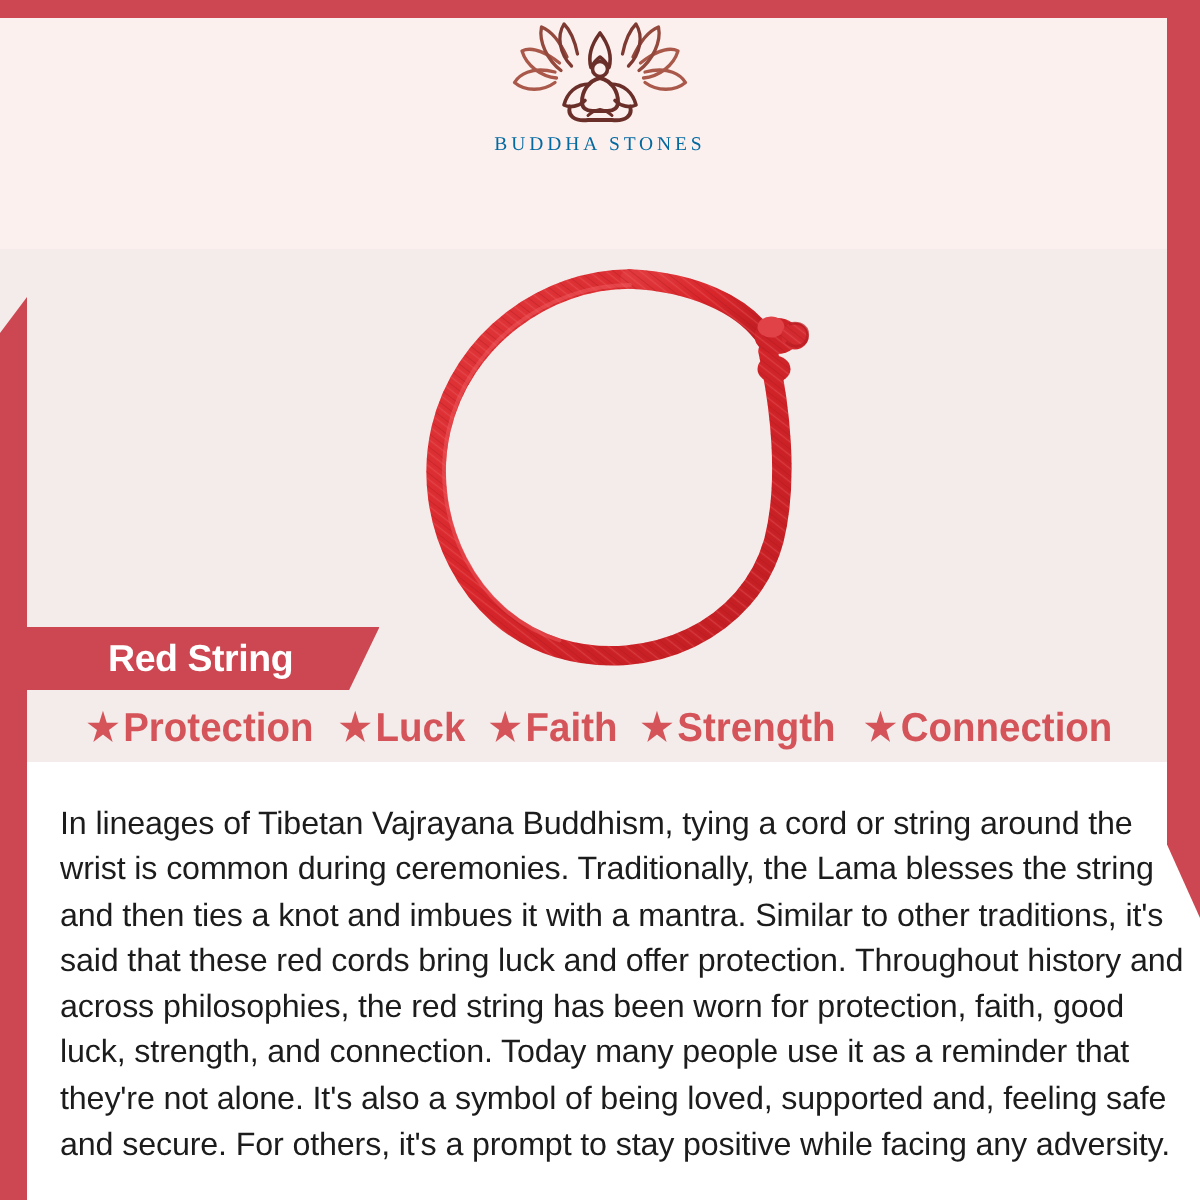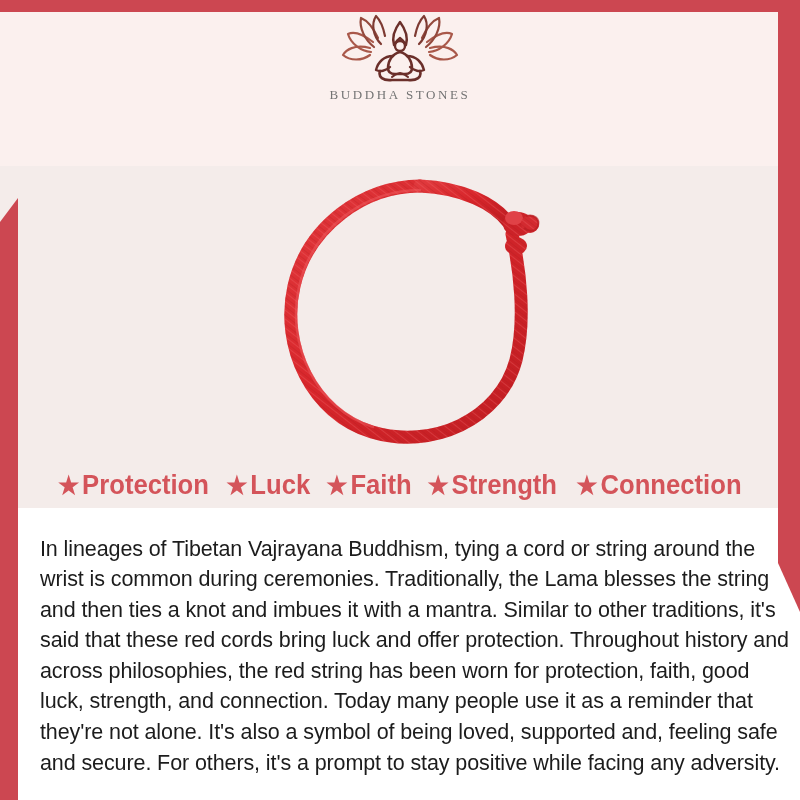--- a/index.html
+++ b/index.html
@@ -78,21 +78,21 @@
   .logo-mark {
     display: block;
     margin: 0 auto;
   }
   .logo-text {
     display: block;
     margin-top: 1px;
     font-family: "Liberation Serif", serif;
     font-size: 13px;
     letter-spacing: 2.6px;
-    color: #737373;
+    color: #0369a1;
     font-weight: 400;
   }
 
   
   .title-banner {
     position: absolute;
     left: 157px; top: 103px;
     width: 486px; height: 53px;
     background: #fdf6f4;
     z-index: 5;
@@ -264,20 +264,23 @@
           <ellipse cx="262" cy="56" rx="9" ry="9" fill="#d32a30"></ellipse>
           <ellipse cx="262" cy="56" rx="9" ry="9" fill="url(#braid)"></ellipse>
           <ellipse cx="248" cy="78" rx="11" ry="9" fill="#cf2429"></ellipse>
           <ellipse cx="248" cy="78" rx="11" ry="9" fill="url(#braid)"></ellipse>
           <path d="M258 48 C266 46, 272 50, 270 58 C268 64, 260 64, 256 60" fill="none" stroke="#b81c21" stroke-width="2" opacity="0.7"></path>
         </g>
       </g>
     </svg>
   </span>
 
+  <div class="ribbon">
+    <span class="ribbon-label">Red String</span>
+  </div>
 
   <div class="features">
     <span class="feature">
       <span class="star">★</span>
       <span>Protection</span>
     </span>
     <span class="feature">
       <span class="star">★</span>
       <span>Luck</span>
     </span>

